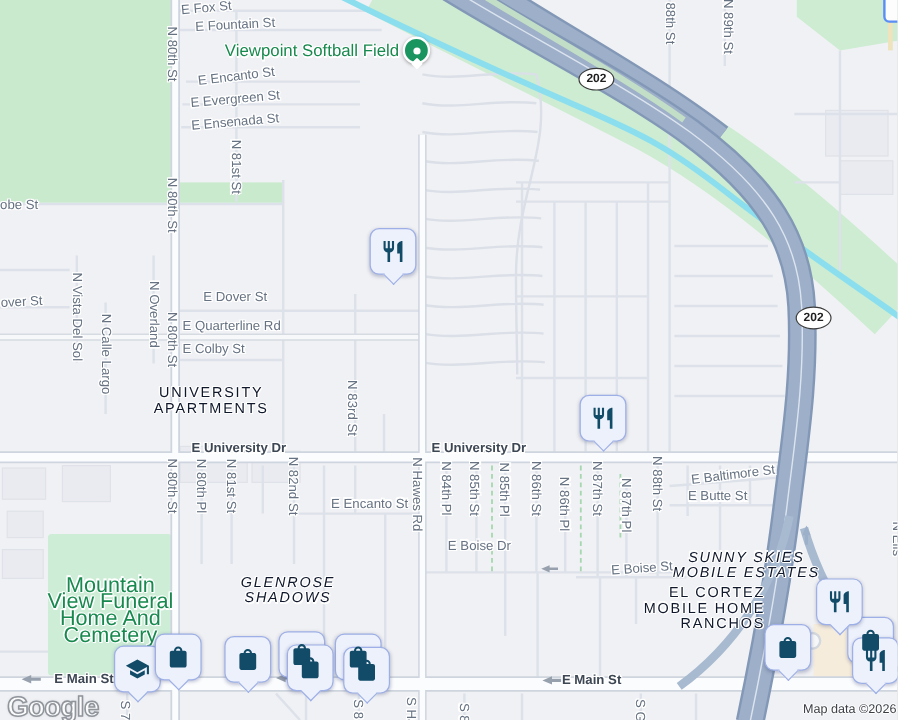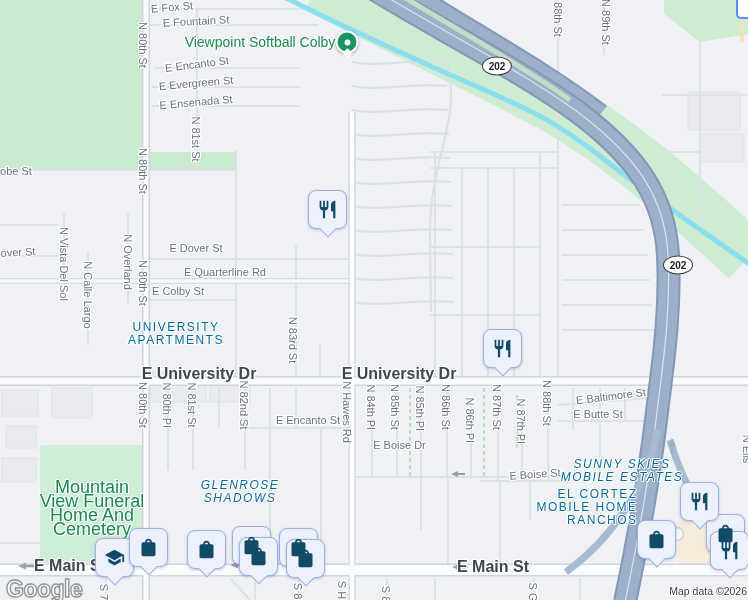--- a/index.html
+++ b/index.html
@@ -1,23 +1,23 @@
 <!DOCTYPE html>
 <html><head>
 <meta charset="utf-8">
 <style>
   html,body{margin:0;padding:0;background:#dfe1e5;}
   #map{position:relative;width:748px;height:600px;overflow:hidden;background:#f0f1f4;
        font-family:"Liberation Sans",sans-serif;-webkit-user-select:none;}
   #map svg.base{position:absolute;left:0;top:0;}
   .lbl{position:absolute;white-space:nowrap;font-size:11px;color:#667282;
        text-shadow:1px 0 0 #fff,-1px 0 0 #fff,0 1px 0 #fff,0 -1px 0 #fff,1px 1px 0 #fff,-1px -1px 0 #fff,1px -1px 0 #fff,-1px 1px 0 #fff;}
-  .lbl.primary{font-size:16px;font-weight:600;color:#3d4754;}
+  .lbl.primary{font-size:11px;font-weight:600;color:#3d4754;}
   .area-lbl{position:absolute;white-space:pre-line;text-align:center;font-size:12px;font-weight:500;
-       letter-spacing:1.5px;line-height:13px;color:#0369a1;
+       letter-spacing:1.5px;line-height:13px;color:#0f172a;
        text-shadow:1px 0 0 #fff,-1px 0 0 #fff,0 1px 0 #fff,0 -1px 0 #fff,1px 1px 0 #fff,-1px -1px 0 #fff;}
   .park-lbl{position:absolute;white-space:pre-line;text-align:center;font-weight:500;color:#18894e;line-height:14px;
        text-shadow:1px 0 0 #fff,-1px 0 0 #fff,0 1px 0 #fff,0 -1px 0 #fff,1px 1px 0 #fff,-1px -1px 0 #fff;}
   .pin{position:absolute;width:37px;height:37px;border-radius:8px;background:#edf1fc;
        border:1.5px solid #9dafe6;box-shadow:0 1px 3px rgba(50,60,110,.28);
        display:flex;align-items:center;justify-content:center;cursor:pointer;}
   .pin::after{content:"";position:absolute;left:50%;bottom:-6.5px;width:11px;height:11px;background:#edf1fc;
        border-right:1.5px solid #9dafe6;border-bottom:1.5px solid #9dafe6;transform:translateX(-50%) rotate(45deg);}
   .pin svg{width:21px;height:21px;fill:#114b68;position:relative;z-index:1;}
   .gdot{position:absolute;width:19px;height:19px;border-radius:50%;background:#1a9560;
@@ -133,28 +133,28 @@
 
   <div>
       <div class="lbl" style="left: 172px; top: 7px; transform: translate(-50%, -50%) rotate(-5deg);">E Fox St</div>
       <div class="lbl" style="left: 196px; top: 21px; transform: translate(-50%, -50%) rotate(-3deg);">E Fountain St</div>
       <div class="lbl" style="left: 197px; top: 64px; transform: translate(-50%, -50%) rotate(-7deg);">E Encanto St</div>
       <div class="lbl" style="left: 196px; top: 83px; transform: translate(-50%, -50%) rotate(-5deg);">E Evergreen St</div>
       <div class="lbl" style="left: 196px; top: 102px; transform: translate(-50%, -50%) rotate(-5deg);">E Ensenada St</div>
       <div class="lbl" style="left: 16px; top: 171px; transform: translate(-50%, -50%) rotate(0deg);">obe St</div>
       <div class="lbl" style="left: 18px; top: 252px; transform: translate(-50%, -50%) rotate(-3deg);">over St</div>
       <div class="lbl" style="left: 196px; top: 248px; transform: translate(-50%, -50%) rotate(0deg);">E Dover St</div>
-      <div class="lbl" style="left: 193px; top: 272px; transform: translate(-50%, -50%) rotate(0deg); margin-left: 32px;">E Quarterline Rd</div>
+      <div class="lbl" style="left: 193px; top: 272px; transform: translate(-50%, -50%) rotate(0deg);">E Quarterline Rd</div>
       <div class="lbl" style="left: 178px; top: 291px; transform: translate(-50%, -50%) rotate(0deg);">E Colby St</div>
       <div class="lbl primary" style="left: 199px; top: 374px; transform: translate(-50%, -50%) rotate(0deg);">E University Dr</div>
       <div class="lbl primary" style="left: 399px; top: 374px; transform: translate(-50%, -50%) rotate(0deg);">E University Dr</div>
       <div class="lbl" style="left: 611px; top: 396px; transform: translate(-50%, -50%) rotate(-7deg);">E Baltimore St</div>
       <div class="lbl" style="left: 598px; top: 414px; transform: translate(-50%, -50%) rotate(0deg);">E Butte St</div>
       <div class="lbl" style="left: 308px; top: 420px; transform: translate(-50%, -50%) rotate(0deg);">E Encanto St</div>
-      <div class="lbl" style="left: 384px; top: 445px; transform: translate(-50%, -50%) rotate(0deg); padding-left: 31px;">E Boise Dr</div>
+      <div class="lbl" style="left: 384px; top: 455px; transform: translate(-50%, -50%) rotate(0deg); padding-left: 31px;">E Boise Dr</div>
       <div class="lbl" style="left: 535px; top: 474px; transform: translate(-50%, -50%) rotate(-4deg);">E Boise St</div>
       <div class="lbl primary" style="left: 70px; top: 566px; transform: translate(-50%, -50%) rotate(0deg);">E Main St</div>
       <div class="lbl primary" style="left: 493px; top: 567px; transform: translate(-50%, -50%) rotate(0deg);">E Main St</div>
       <div class="lbl" style="left: 143px; top: 45px; transform: translate(-50%, -50%) rotate(90deg);">N 80th St</div>
       <div class="lbl" style="left: 143px; top: 171px; transform: translate(-50%, -50%) rotate(90deg);">N 80th St</div>
       <div class="lbl" style="left: 143px; top: 283px; transform: translate(-50%, -50%) rotate(90deg);">N 80th St</div>
       <div class="lbl" style="left: 196px; top: 139px; transform: translate(-50%, -50%) rotate(90deg);">N 81st St</div>
       <div class="lbl" style="left: 64px; top: 264px; transform: translate(-50%, -50%) rotate(90deg);">N Vista Del Sol</div>
       <div class="lbl" style="left: 88px; top: 295px; transform: translate(-50%, -50%) rotate(90deg);">N Calle Largo</div>
       <div class="lbl" style="left: 128px; top: 262px; transform: translate(-50%, -50%) rotate(90deg);">N Overland</div>
@@ -182,21 +182,21 @@
       <div class="lbl" style="left: 747px; top: 449px; transform: translate(-50%, -50%) rotate(90deg);">N Ells</div>
       <div class="area-lbl" style="left: 176px; top: 334px; transform: translate(-50%, -50%);">UNIVERSITY
 APARTMENTS</div>
       <div class="area-lbl" style="left: 240px; top: 492px; transform: translate(-50%, -50%); font-style: italic;">GLENROSE
 SHADOWS</div>
       <div class="area-lbl" style="left: 622px; top: 471px; transform: translate(-50%, -50%); font-style: italic;">SUNNY SKIES
 MOBILE ESTATES</div>
       <div class="area-lbl" style="left: 587px; top: 507px; transform: translate(-50%, -50%); text-align: right;">EL CORTEZ
 MOBILE HOME
 RANCHOS</div>
-      <div class="park-lbl" style="font-size: 14px; left: 260px; top: 42px; transform: translate(-50%, -50%);">Viewpoint Softball Colby</div>
+      <div class="park-lbl" style="font-size: 14px; left: 260px; top: 42px; transform: translate(-50%, -50%);">Viewpoint Softball Field</div>
       <div class="park-lbl" style="font-size: 18px; left: 92px; top: 508px; transform: translate(-50%, -50%);">Mountain
 View Funeral
 Home And
 Cemetery</div>
     </div>
   <div>
       <div class="shield" style="left: 497px; top: 66px; transform: translate(-50%, -50%);">202</div>
       <div class="shield" style="left: 678px; top: 265px; transform: translate(-50%, -50%);">202</div>
       <div class="pin" style="left: 232px; top: 526px;">
         <svg viewBox="0 0 24 24">

